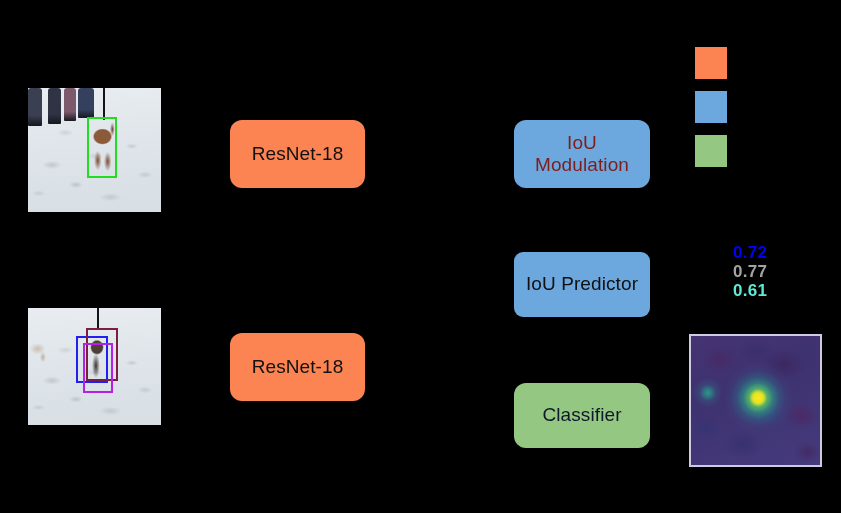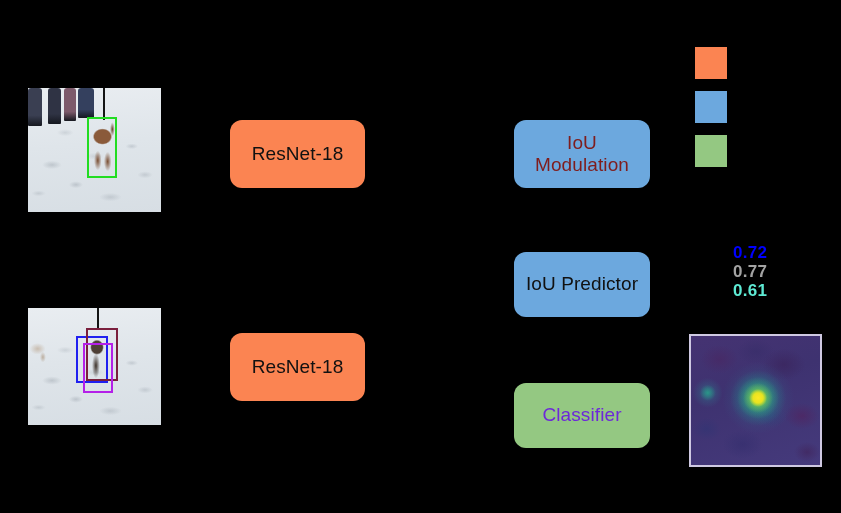--- a/index.html
+++ b/index.html
@@ -112,22 +112,22 @@
         <div class="bbox" id="candidate-box-maroon" style="left: 58px; top: 20px; width: 32px; height: 53px; border: 2px solid rgb(122, 31, 61); box-sizing: border-box;"></div>
         <div class="bbox" id="candidate-box-magenta" style="left: 55px; top: 35px; width: 30px; height: 50px; border: 2px solid rgb(180, 32, 232); box-sizing: border-box;"></div>
       </div>
   </div>
 
   <div id="blocks-layer">
       <div class="block" id="backbone-reference" style="left: 230px; top: 120px; width: 135px; height: 68px; background: rgb(251, 132, 82); color: rgb(17, 17, 17);"><span>ResNet-18</span></div>
       <div class="block" id="backbone-test" style="left: 230px; top: 333px; width: 135px; height: 68px; background: rgb(251, 132, 82); color: rgb(17, 17, 17);"><span>ResNet-18</span></div>
       <div class="block" id="iou-modulation" style="left: 514px; top: 120px; width: 136px; height: 68px; background: rgb(108, 168, 222); color: #7f1d1d;"><span>IoU
 Modulation</span></div>
-      <div class="block" id="iou-predictor" style="left: 514px; top: 252px; width: 136px; height: 65px; background: rgb(108, 168, 222); color: rgb(17, 17, 17);"><span>IoU Predictor</span></div>
-      <div class="block" id="classifier" style="left: 514px; top: 383px; width: 136px; height: 65px; background: rgb(148, 200, 130); color: #6d28d9;"><span>Classifier</span></div>
+      <div class="block" id="iou-predictor" style="left: 514px; top: 252px; width: 136px; height: 65px; background: rgb(108, 168, 222); color: rgb(17, 17, 17); border-radius: 9px;"><span>IoU Predictor</span></div>
+      <div class="block" id="classifier" style="left: 514px; top: 383px; width: 136px; height: 65px; background: rgb(148, 200, 130); color: #0f172a;"><span>Classifier</span></div>
     </div>
 
   <div id="legend-layer">
       <div class="legend-swatch" id="legend-backbone" style="left: 695px; top: 47px; width: 32px; height: 32px; background: rgb(251, 132, 82);"></div>
       <div class="legend-swatch" id="legend-iou-branch" style="left: 695px; top: 91px; width: 32px; height: 32px; background: rgb(108, 168, 222);"></div>
       <div class="legend-swatch" id="legend-classifier" style="left: 695px; top: 135px; width: 32px; height: 32px; background: rgb(148, 200, 130);"></div>
     </div>
 
   <div id="scores-layer">
       <div class="score" id="iou-score-blue" style="left: 733px; top: 243px; color: rgb(0, 0, 255); text-align: center;">0.72</div>

